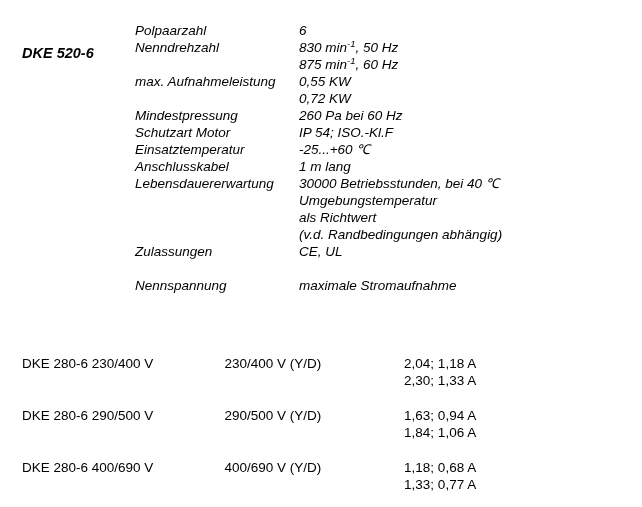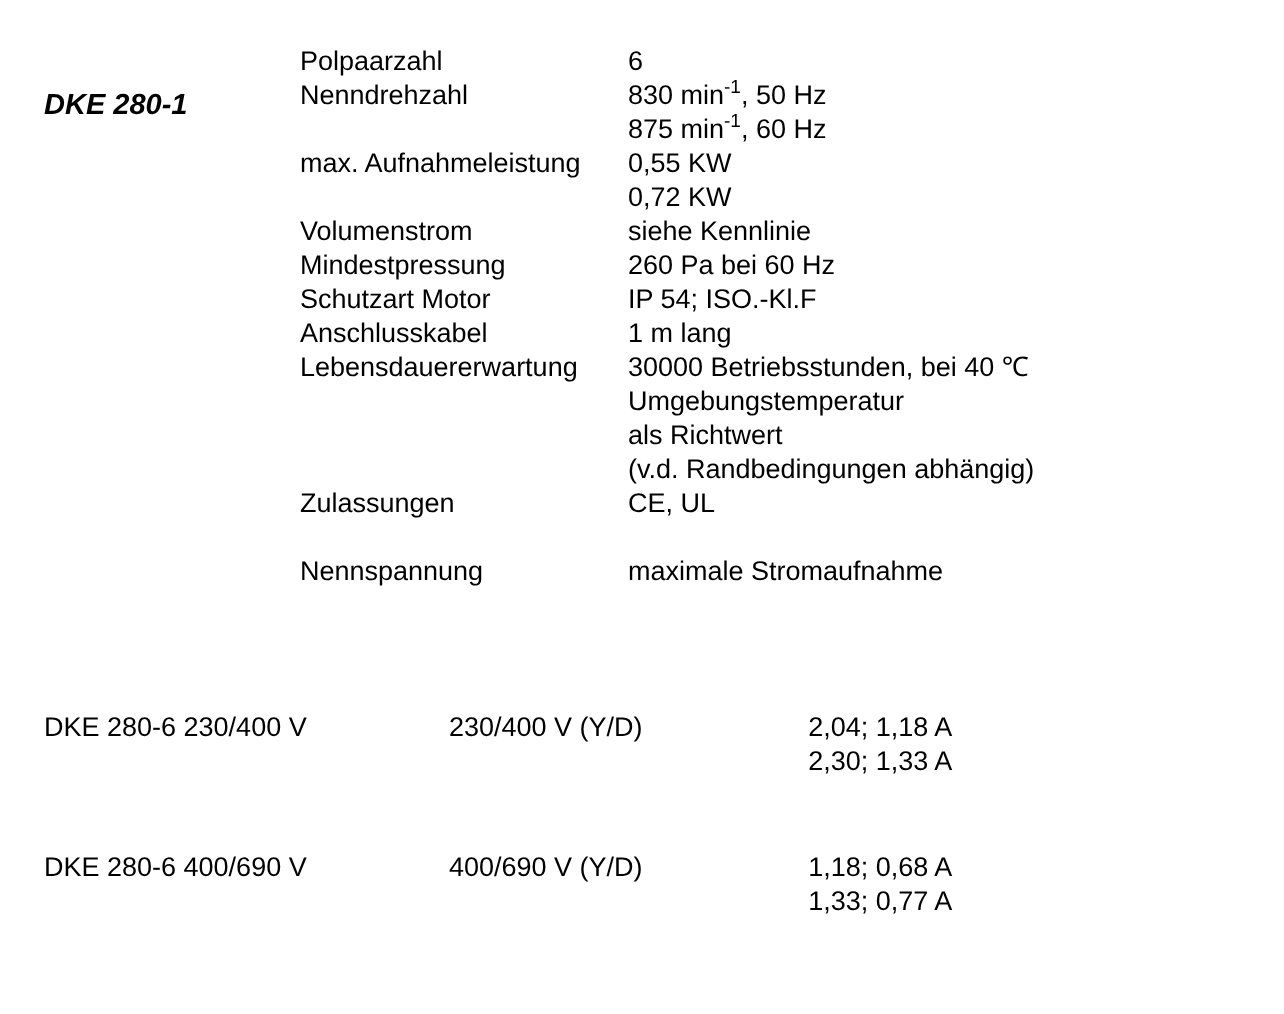--- a/index.html
+++ b/index.html
@@ -29,24 +29,25 @@
     font-style: italic;
     font-size: 14.5px;
     line-height: 18px;
     white-space: pre;
   }
   .title-line { display: block; }
 
   
   .spec-table {
     position: absolute;
-    left: 16px;
+    left: 1px;
     top: 22px;
     width: 524px;
     border-collapse: collapse;
+    font-style: italic;
   }
   .spec-table td {
     vertical-align: top;
     font-size: 13.5px;
     line-height: 17px;
     padding: 0;
   }
   .col-model {
     width: 210px;
     padding-left: 22px !important;
@@ -84,21 +85,21 @@
   .header-row td {
     font-size: 13.5px;
   }
 </style>
 </head>
 <body>
 
 <div class="sheet">
 
   <div class="title-block">
-    <span class="title-line">DKE 280-1</span>
+    <span class="title-line">DKE 520-6</span>
   </div>
 
   <table class="spec-table">
     <tbody>
       <tr>
         <td class="col-model"></td>
         <td class="col-label">Polpaarzahl</td>
         <td class="col-value">
           <span class="val-line">6</span>
         </td>
@@ -115,46 +116,46 @@
 
       <tr>
         <td class="col-model"></td>
         <td class="col-label">max. Aufnahmeleistung</td>
         <td class="col-value">
           <span class="val-line">0,55 KW</span>
           <span class="val-line">0,72 KW</span>
         </td>
       </tr>
 
-      <tr>
-        <td class="col-model"></td>
-        <td class="col-label">Volumenstrom</td>
-        <td class="col-value">
-          <span class="val-line">siehe Kennlinie</span>
-        </td>
-      </tr>
 
 
       <tr>
         <td class="col-model"></td>
         <td class="col-label">Mindestpressung</td>
         <td class="col-value">
           <span class="val-line">260 Pa bei 60 Hz</span>
         </td>
       </tr>
 
 
       <tr>
         <td class="col-model"></td>
         <td class="col-label">Schutzart Motor</td>
         <td class="col-value">
           <span class="val-line">IP 54; ISO.-Kl.F</span>
         </td>
       </tr>
 
+      <tr>
+        <td class="col-model"></td>
+        <td class="col-label">Einsatztemperatur</td>
+        <td class="col-value">
+          <span class="val-line">-25...+60 ℃</span>
+        </td>
+      </tr>
 
       <tr>
         <td class="col-model"></td>
         <td class="col-label">Anschlusskabel</td>
         <td class="col-value">
           <span class="val-line">1 m lang</span>
         </td>
       </tr>
 
       <tr>
@@ -199,20 +200,28 @@
           <span class="val-line">2,04; 1,18 A</span>
           <span class="val-line">2,30; 1,33 A</span>
         </td>
       </tr>
       <tr class="gap">
           <td></td>
           <td></td>
           <td></td>
         </tr>
 
+      <tr>
+        <td class="col-model">DKE 280-6 290/500 V</td>
+        <td class="col-label">290/500 V (Y/D)</td>
+        <td class="col-value">
+          <span class="val-line">1,63; 0,94 A</span>
+          <span class="val-line">1,84; 1,06 A</span>
+        </td>
+      </tr>
       <tr class="gap">
           <td></td>
           <td></td>
           <td></td>
         </tr>
 
       <tr>
         <td class="col-model">DKE 280-6 400/690 V</td>
         <td class="col-label">400/690 V (Y/D)</td>
         <td class="col-value">

